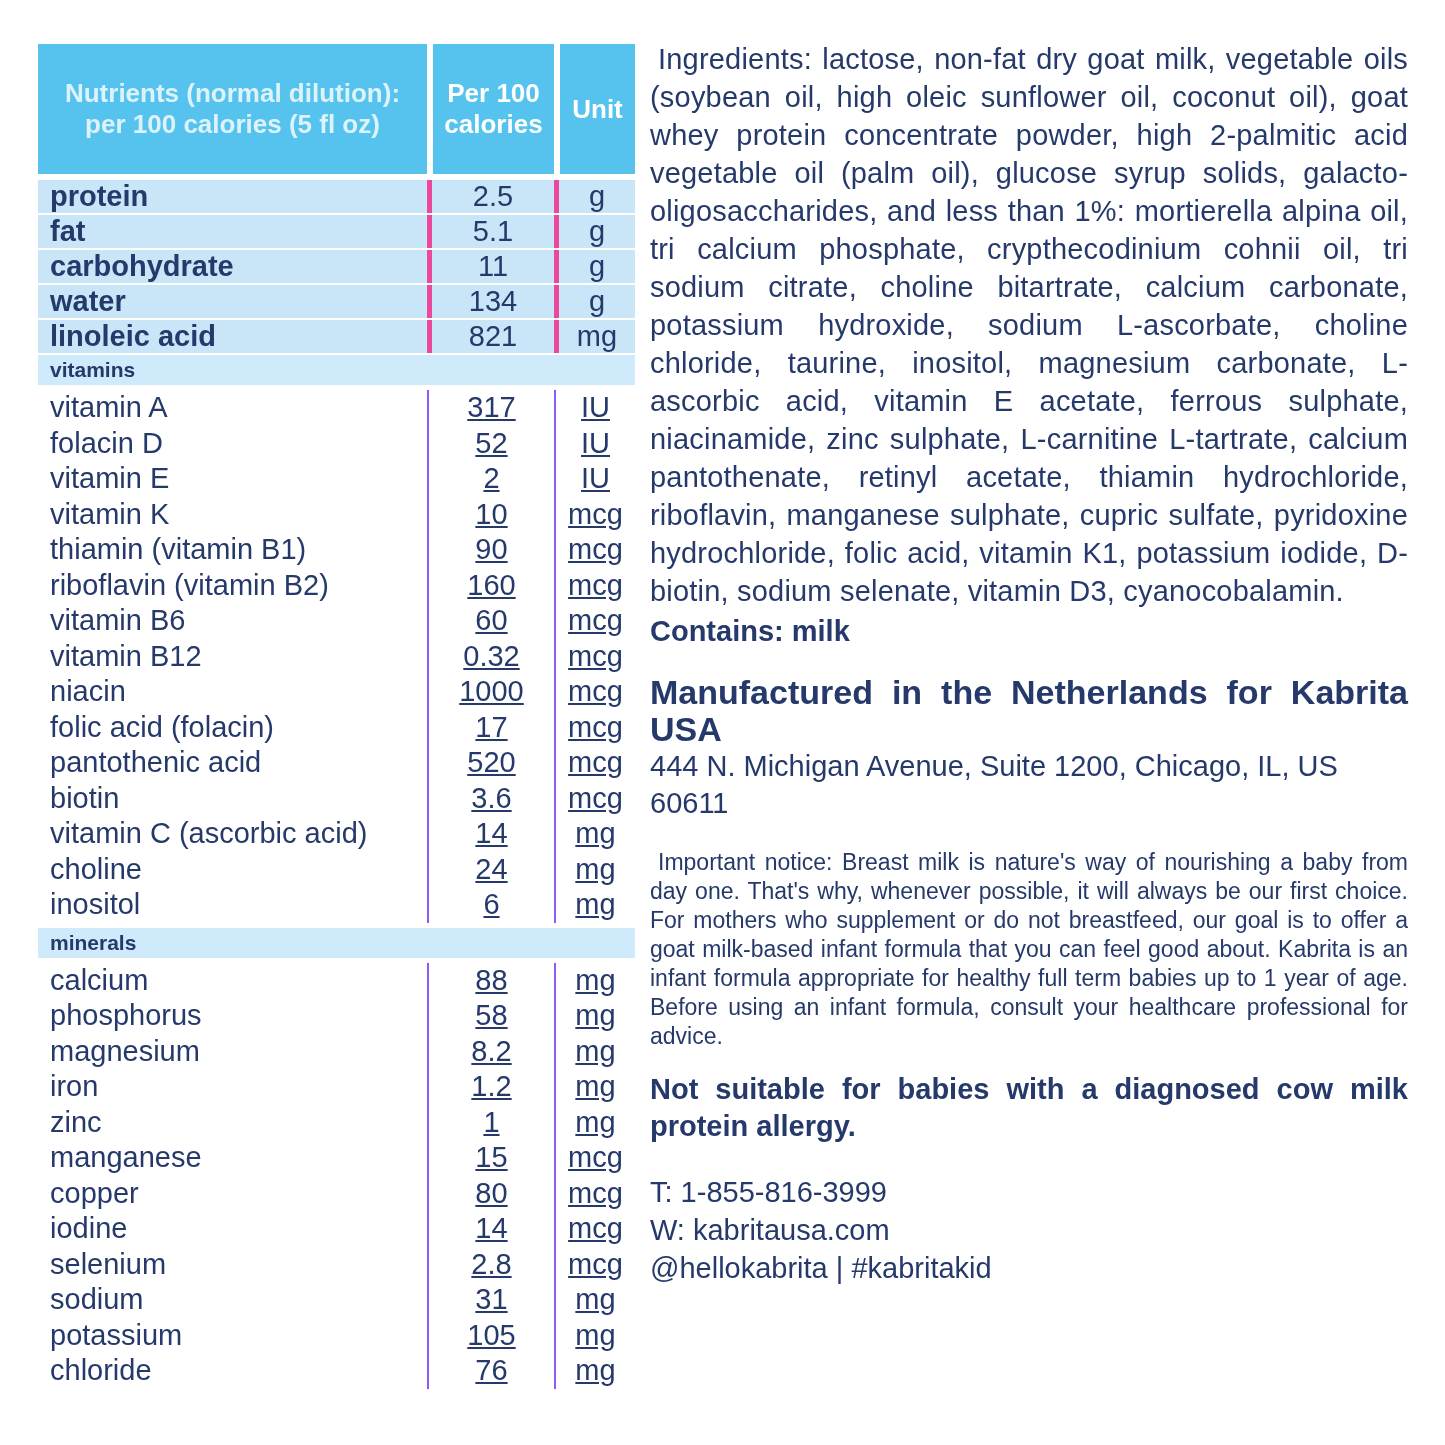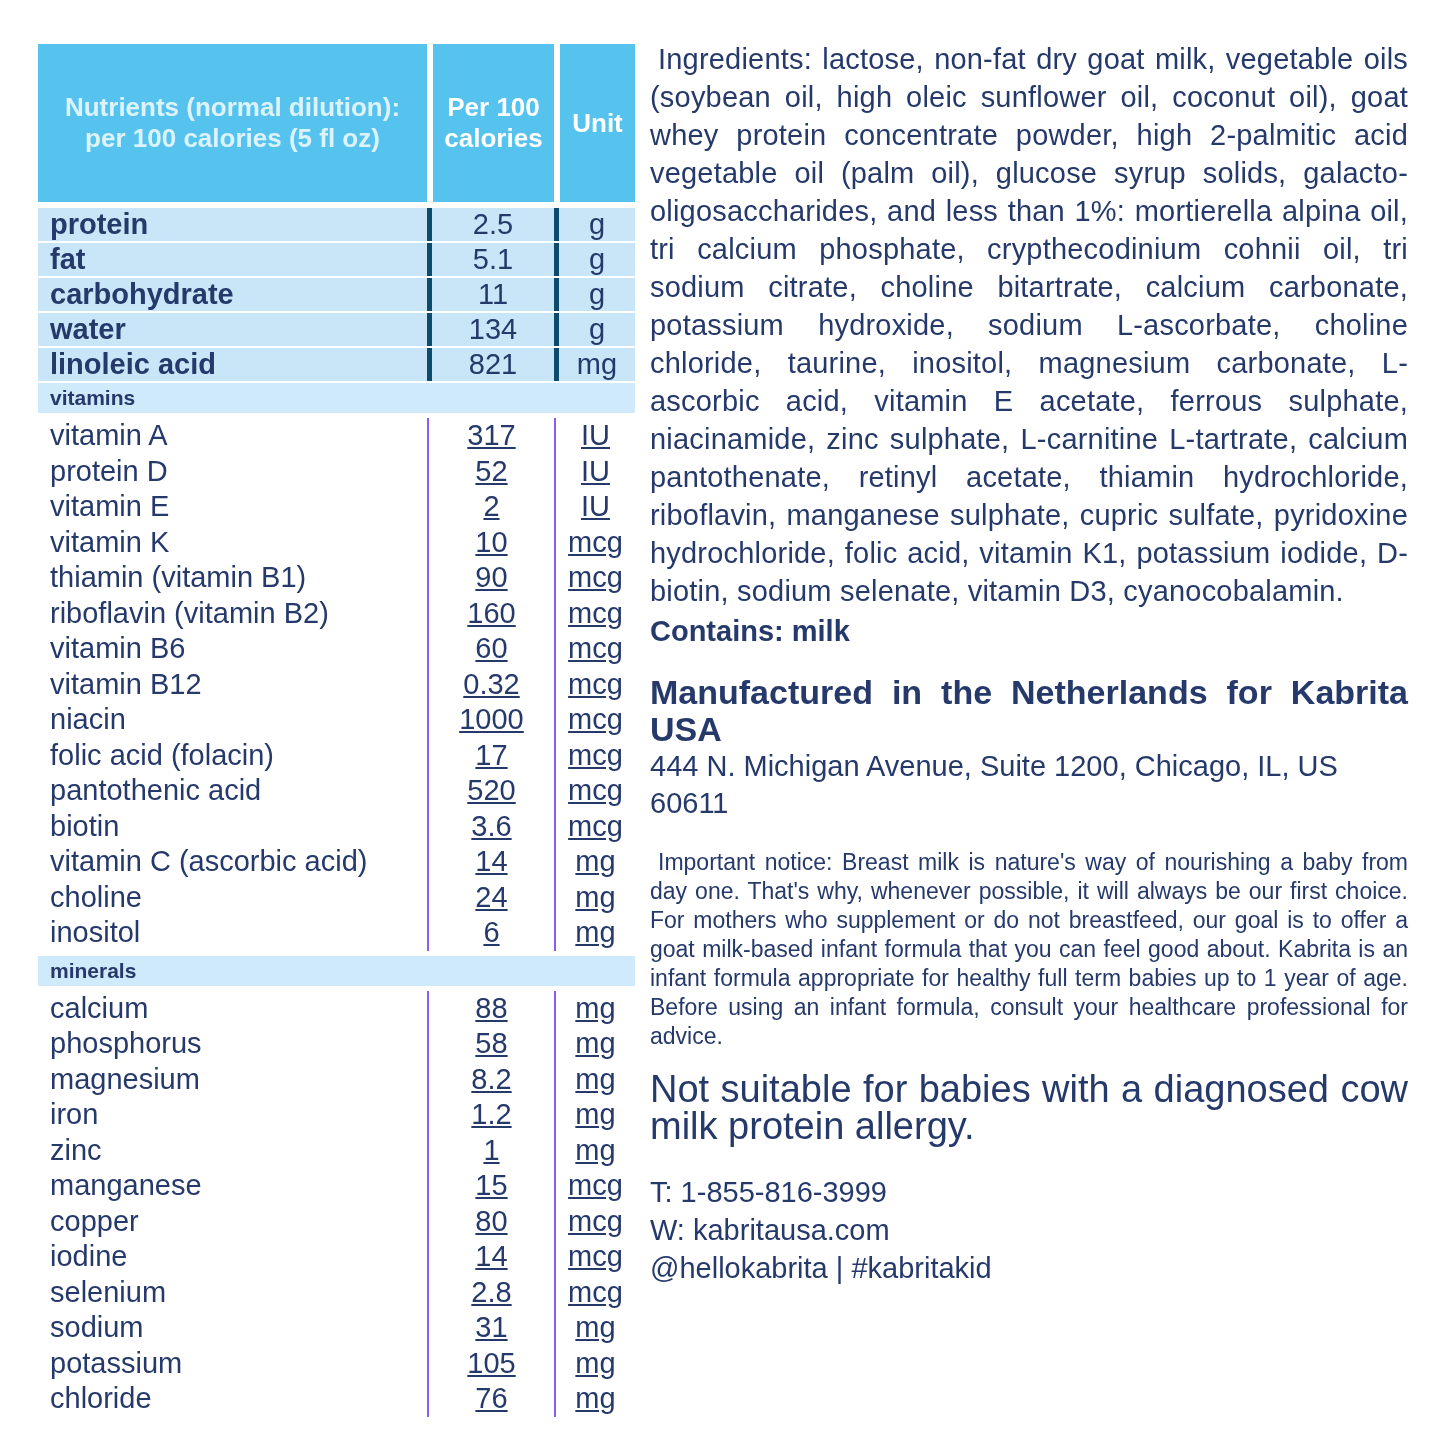--- a/index.html
+++ b/index.html
@@ -2,56 +2,56 @@
 <html><head>
 <meta charset="utf-8">
 <style>
   * { margin:0; padding:0; box-sizing:border-box; }
   html,body { background:#ffffff; }
   body { font-family:"Liberation Sans", sans-serif; color:#25396b; }
   .page { position:relative; width:1445px; height:1445px; background:#fff; overflow:hidden; }
 
   
   .ntable { position:absolute; left:38px; top:44px; width:597px; }
-  .thead { display:grid; grid-template-columns:389px 127px 81px; height:158px; background:#55c3ee; }
+  .thead { display:grid; grid-template-columns:389px 127px 81px; height:130px; background:#55c3ee; }
   .thead .hcell { display:flex; flex-direction:column; justify-content:center; align-items:center;
                   text-align:center; font-weight:bold; color:#fff; font-size:26px; line-height:31px; }
   .thead .hcell.first { color:#ddf3fc; }
   .thead .hcell + .hcell { border-left:6px solid #fff; }
 
   .trow { display:grid; grid-template-columns:389px 127px 81px; }
   .trow .cell { display:flex; align-items:center; font-size:29px; }
   .trow .cell.name  { padding-left:12px; justify-content:flex-start; }
   .trow .cell.value { justify-content:center; }
   .trow .cell.unit  { justify-content:center; }
 
   .trow.macro { height:30px; margin-top:5px; }
   .trow.macro:first-of-type { margin-top:6px; }
   .trow.macro .cell { background:#c8e6f7; }
   .trow.macro .cell.name { font-weight:bold; }
-  .trow.macro .cell + .cell { border-left:5px solid #0c4a6e; }
+  .trow.macro .cell + .cell { border-left:5px solid #ec4899; }
 
   .band { height:30px; margin-top:5px; margin-bottom:5px; background:#cfeafa;
           display:flex; align-items:center; padding-left:12px;
           font-weight:bold; font-size:21px; }
 
   .trow.item { height:35.5px; }
   .trow.item .cell { background:#fff; }
   .trow.item .cell + .cell { border-left:2px solid #8b5cf6;text-decoration:underline; }
 
   
   .rightcol { position:absolute; left:650px; top:40px; width:758px; }
   .para { font-size:29px; line-height:38px; text-align:justify; letter-spacing:0.2px; }
   .b { font-weight:normal;margin-left:8px; }
   .contains { font-size:29px; line-height:38px; font-weight:bold; margin-top:2px; }
   .manu { margin-top:24px; }
   .manu-title { font-size:34px; line-height:37px; font-weight:bold; text-align:justify; text-align-last:justify; }
   .manu-addr { font-size:29px; line-height:37px; }
   .notice { margin-top:26px; font-size:23px; line-height:29px; text-align:justify; }
-  .notsuitable { margin-top:20px; font-size:38px; line-height:37px; font-weight:normal; text-align:justify; }
+  .notsuitable { margin-top:20px; font-size:29px; line-height:37px; font-weight:bold; text-align:justify; }
   .contact { margin-top:28px; font-size:29px; line-height:38px; }
 </style>
 </head>
 <body>
 
 <div class="page">
 
   <div class="ntable">
     <div class="thead">
       <div class="hcell first">
@@ -87,21 +87,21 @@
           <div class="cell value">821</div>
           <div class="cell unit">mg</div>
         </div>
         <div class="band">vitamins</div>
         <div class="trow item">
           <div class="cell name">vitamin A</div>
           <div class="cell value">317</div>
           <div class="cell unit">IU</div>
         </div>
         <div class="trow item">
-          <div class="cell name">protein D</div>
+          <div class="cell name">folacin D</div>
           <div class="cell value">52</div>
           <div class="cell unit">IU</div>
         </div>
         <div class="trow item">
           <div class="cell name">vitamin E</div>
           <div class="cell value">2</div>
           <div class="cell unit">IU</div>
         </div>
         <div class="trow item">
           <div class="cell name">vitamin K</div>

